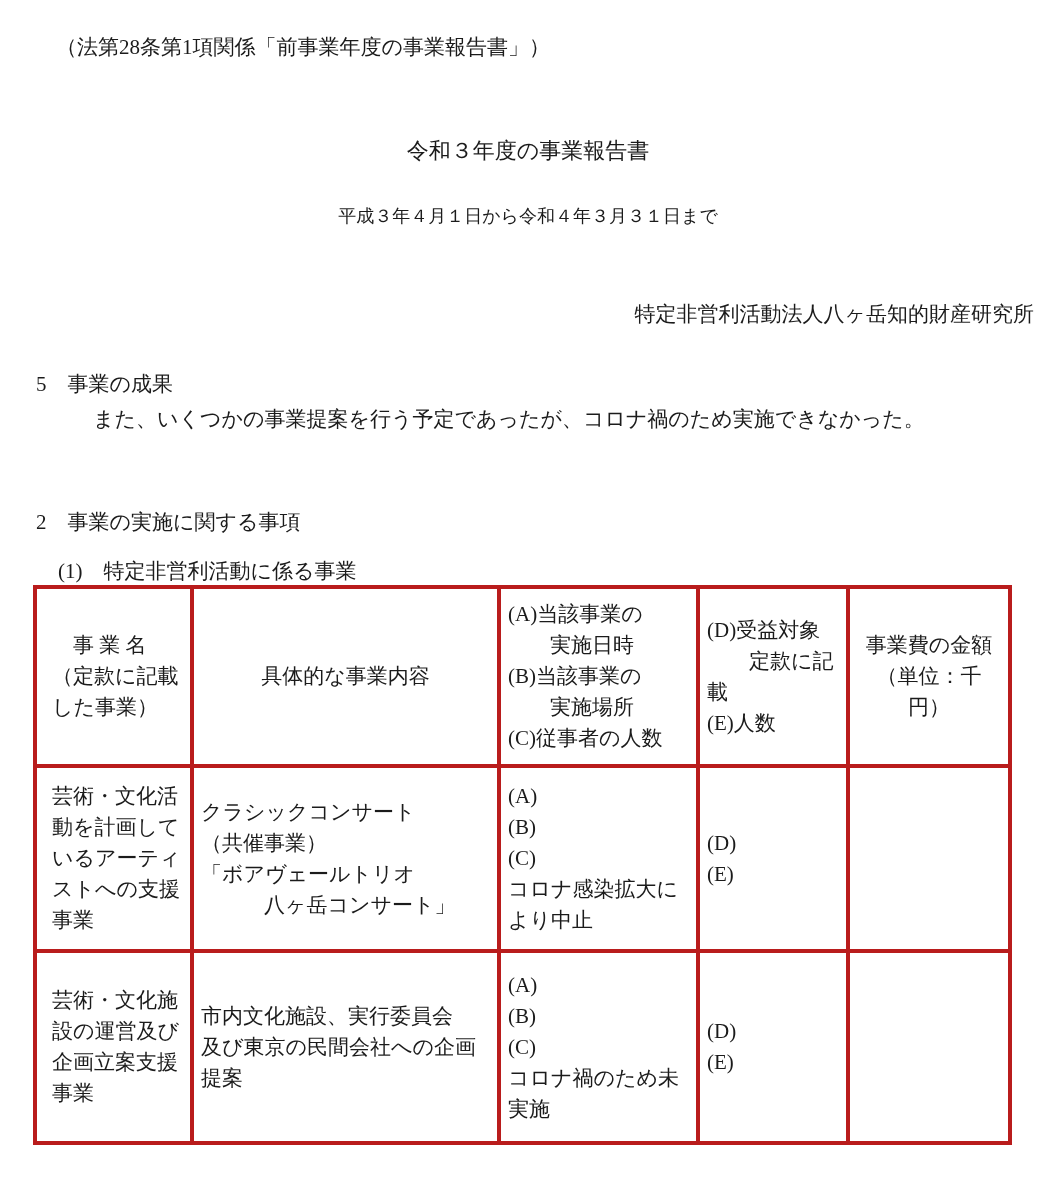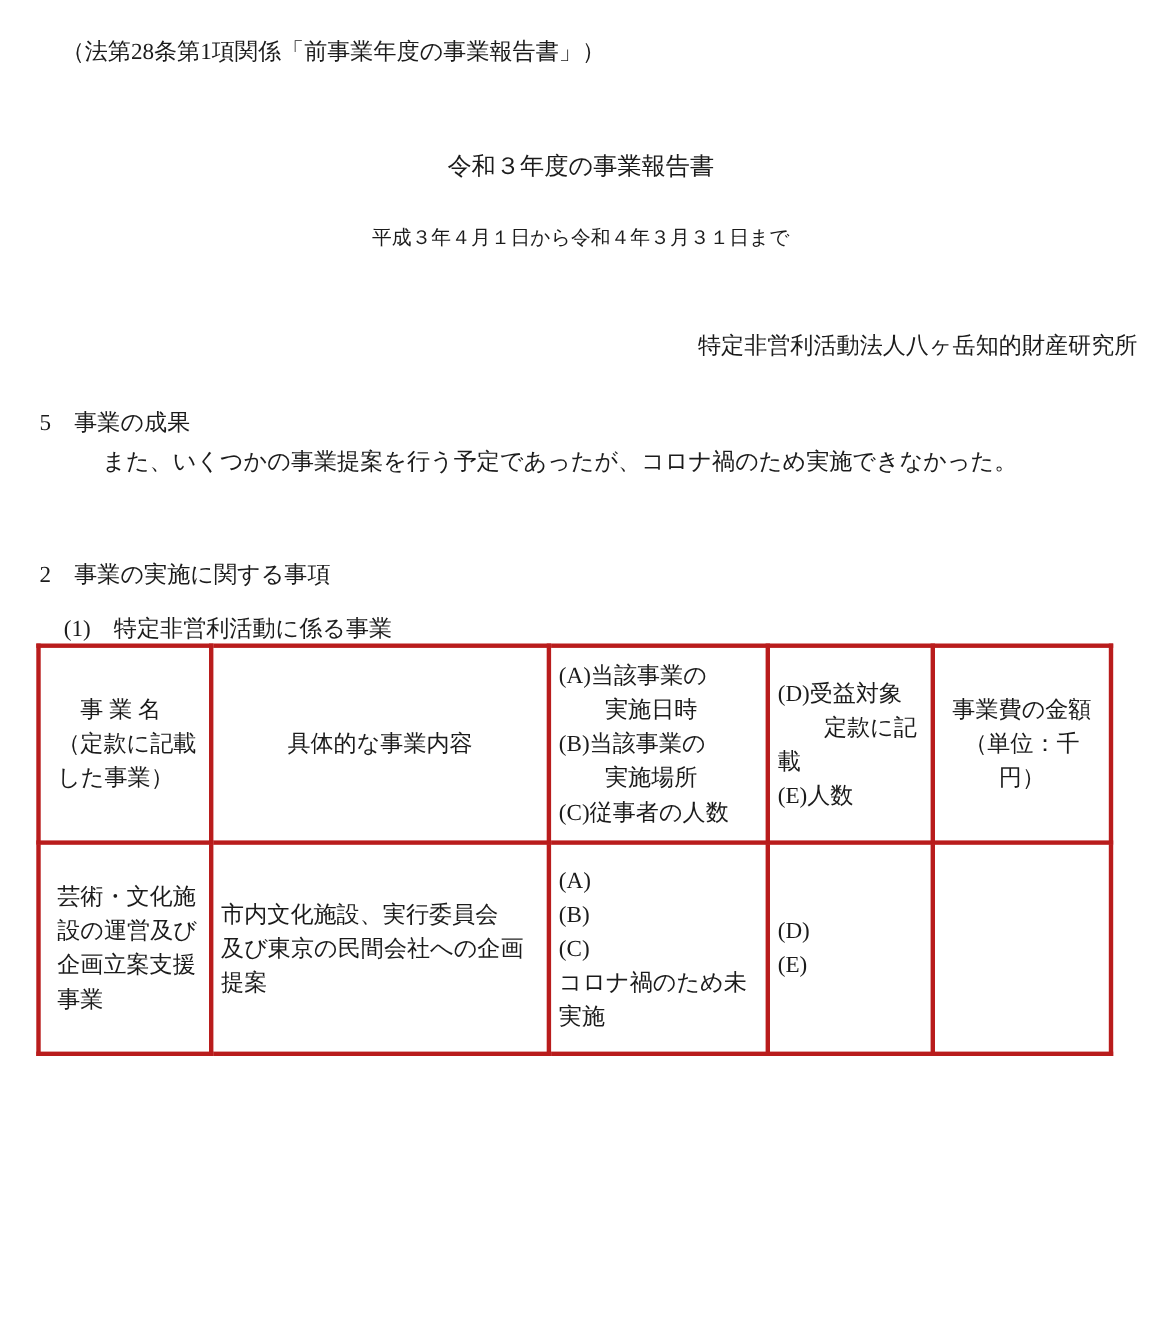--- a/index.html
+++ b/index.html
@@ -126,20 +126,39 @@
 　　実施日時
 (B)当該事業の
 　　実施場所
 (C)従事者の人数</th>
       <th>(D)受益対象
 　　定款に記載
 (E)人数</th>
       <th class="center">事業費の金額
 （単位：千円）</th>
     </tr>
+    <tr class="row-1">
+      <td class="name-cell">芸術・文化活
+動を計画して
+いるアーティ
+ストへの支援
+事業</td>
+      <td>クラシックコンサート
+（共催事業）
+「ボアヴェールトリオ
+　　　八ヶ岳コンサート」</td>
+      <td>(A)
+(B)
+(C)
+コロナ感染拡大に
+より中止</td>
+      <td>(D)
+(E)</td>
+      <td></td>
+    </tr>
     <tr class="row-2">
       <td class="name-cell">芸術・文化施
 設の運営及び
 企画立案支援
 事業</td>
       <td>市内文化施設、実行委員会
 及び東京の民間会社への企画
 提案</td>
       <td>(A)
 (B)

